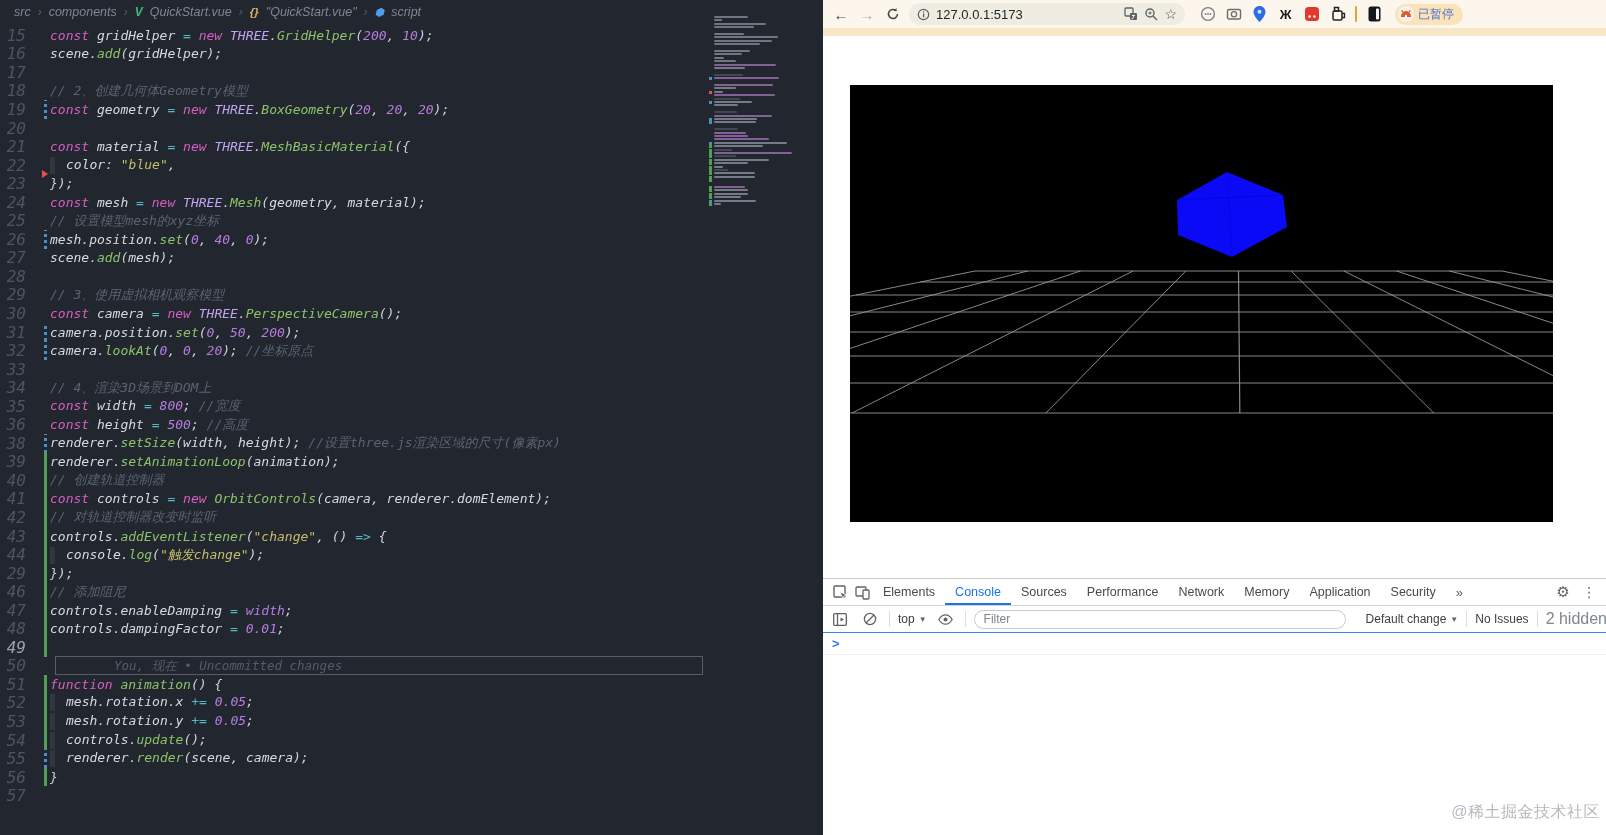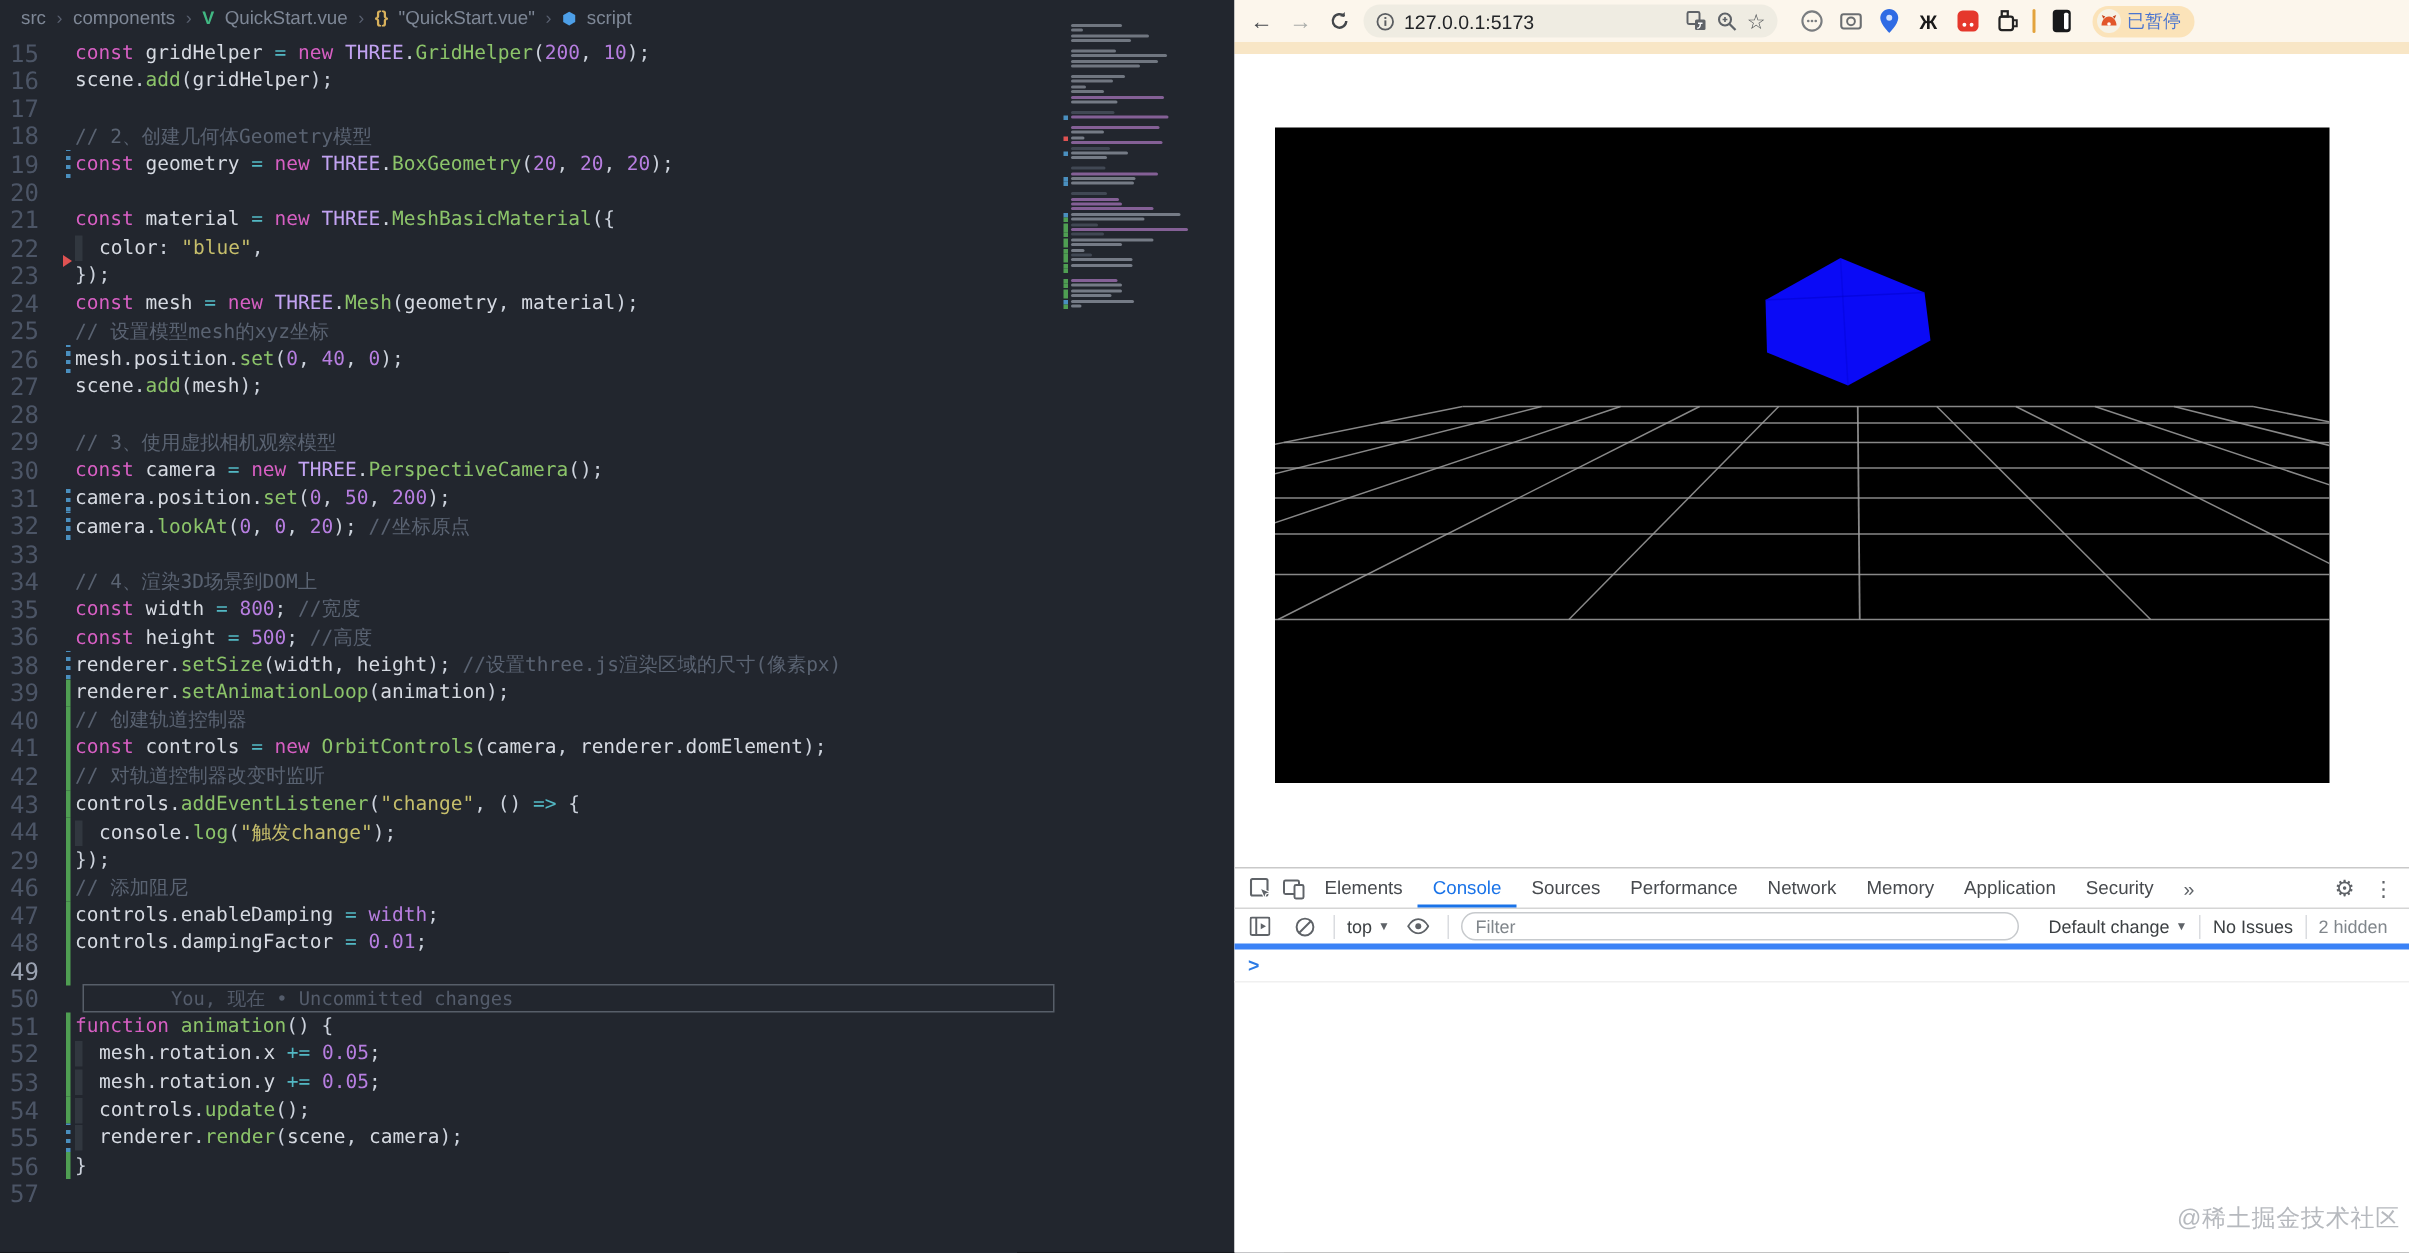--- a/index.html
+++ b/index.html
@@ -1,19 +1,19 @@
 <!DOCTYPE html>
 <html><head>
 <meta charset="utf-8">
 <style>
   * { margin:0; padding:0; box-sizing:border-box; }
   html,body { width:1606px; height:835px; overflow:hidden; background:#000; font-family:"Liberation Sans",sans-serif; }
 
   
-  #editor { position:absolute; left:0; top:0; width:856px; height:835px; background:#22262e; overflow:hidden; }
+  #editor { position:absolute; left:0; top:0; width:856px; height:835px; background:#22262e; overflow:hidden;font-style:italic; }
   .breadcrumbs { position:absolute; left:0; top:0; width:100%; height:24px; display:flex; align-items:center;
                  padding-left:14px; gap:7px; font-size:12.5px; color:#7e8796; font-family:"Liberation Sans",sans-serif; }
   .bc-sep { color:#596070; font-size:12px; }
   .bc-ico-vue { color:#41b883; font-weight:bold; font-size:12px; }
   .bc-ico-braces { color:#d8b15c; font-size:11.5px; font-weight:bold; }
   .bc-ico-script { color:#4d9fe8; font-size:11px; }
 
   #code { position:absolute; left:0; top:26px; width:706px; bottom:0; overflow:hidden;
           font-family:"DejaVu Sans Mono","Liberation Mono",monospace; font-size:13px; }
   .row { display:flex; height:18.56px; align-items:center; position:relative; white-space:pre; }
@@ -62,28 +62,28 @@
   #canvas3d { position:absolute; left:27px; top:49px; width:703px; height:437px; background:#000; }
 
   
   #devtools { position:absolute; left:0; top:578px; width:100%; height:257px; background:#fff; border-top:1px solid #c9c9c9; }
   #dtTabs { height:27px; display:flex; align-items:center; padding-left:6px; border-bottom:1px solid #d5d5d5; }
   .dt-ic { width:22px; height:22px; display:flex; align-items:center; justify-content:center; flex:none; }
   .dt-tab { padding:0 10px; font-size:12.5px; color:#474a4e; height:100%; display:flex; align-items:center; flex:none; }
   .dt-tab.active { color:#1a73e8; border-bottom:2px solid #1a73e8; padding-top:2px; }
   .dt-more { font-size:13px; color:#5f6368; padding:0 10px; }
   .dt-right { margin-left:auto; display:flex; align-items:center; gap:4px; padding-right:6px; }
-  #dtBar { height:27px; display:flex; align-items:center; padding:0 6px; gap:8px; border-bottom:4px solid #3b82f6; }
+  #dtBar { height:27px; display:flex; align-items:center; padding:0 6px; gap:8px; border-bottom:1px solid #3b82f6; }
   .v-div { width:1px; height:16px; background:#dadce0; flex:none; }
   .dd { font-size:12px; color:#3c4043; display:flex; align-items:center; gap:4px; flex:none; }
   .dd .car { font-size:8px; color:#5f6368; }
   #filterInput { width:372px; height:19px; border:1px solid #c7cacd; border-radius:10px; font-size:12px;
                  padding:0 9px; color:#202124; outline:none; flex:none; font-family:"Liberation Sans",sans-serif; }
   #filterInput::placeholder { color:#80868b; }
-  .muted { color:#80868b; font-size:12px; flex:none; }
+  .muted { color:#80868b; font-size:16px; flex:none; }
   .plain { color:#3c4043; font-size:12px; flex:none; }
   #dtConsole { height:22px; border-bottom:1px solid #f0f0f0; display:flex; align-items:center; padding-left:9px; }
   #prompt { color:#2c7be5; font-weight:bold; font-size:13px; }
   #watermark { position:absolute; right:6px; bottom:12px; font-size:16px; color:#b6b9be; letter-spacing:0.5px; }
 </style>
 </head>
 <body>
 
 <div id="editor">
   <div class="breadcrumbs" id="bcBar">

